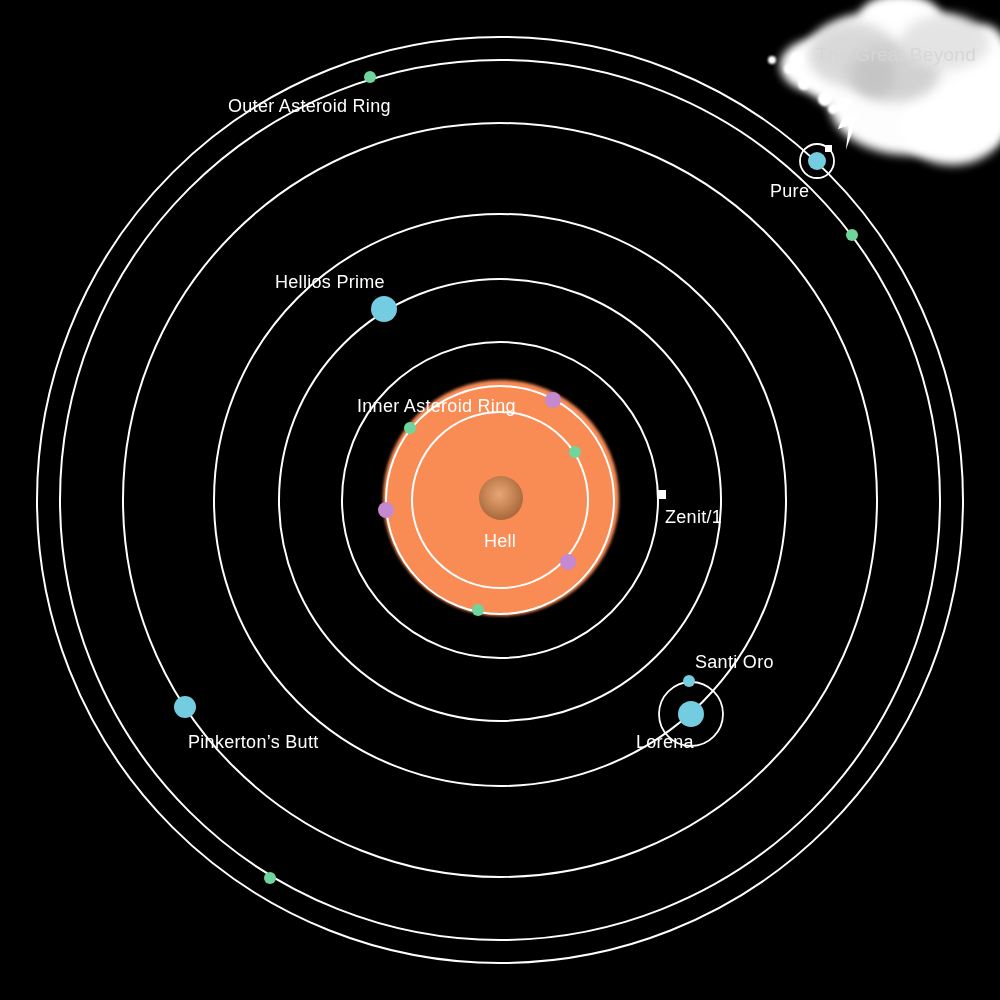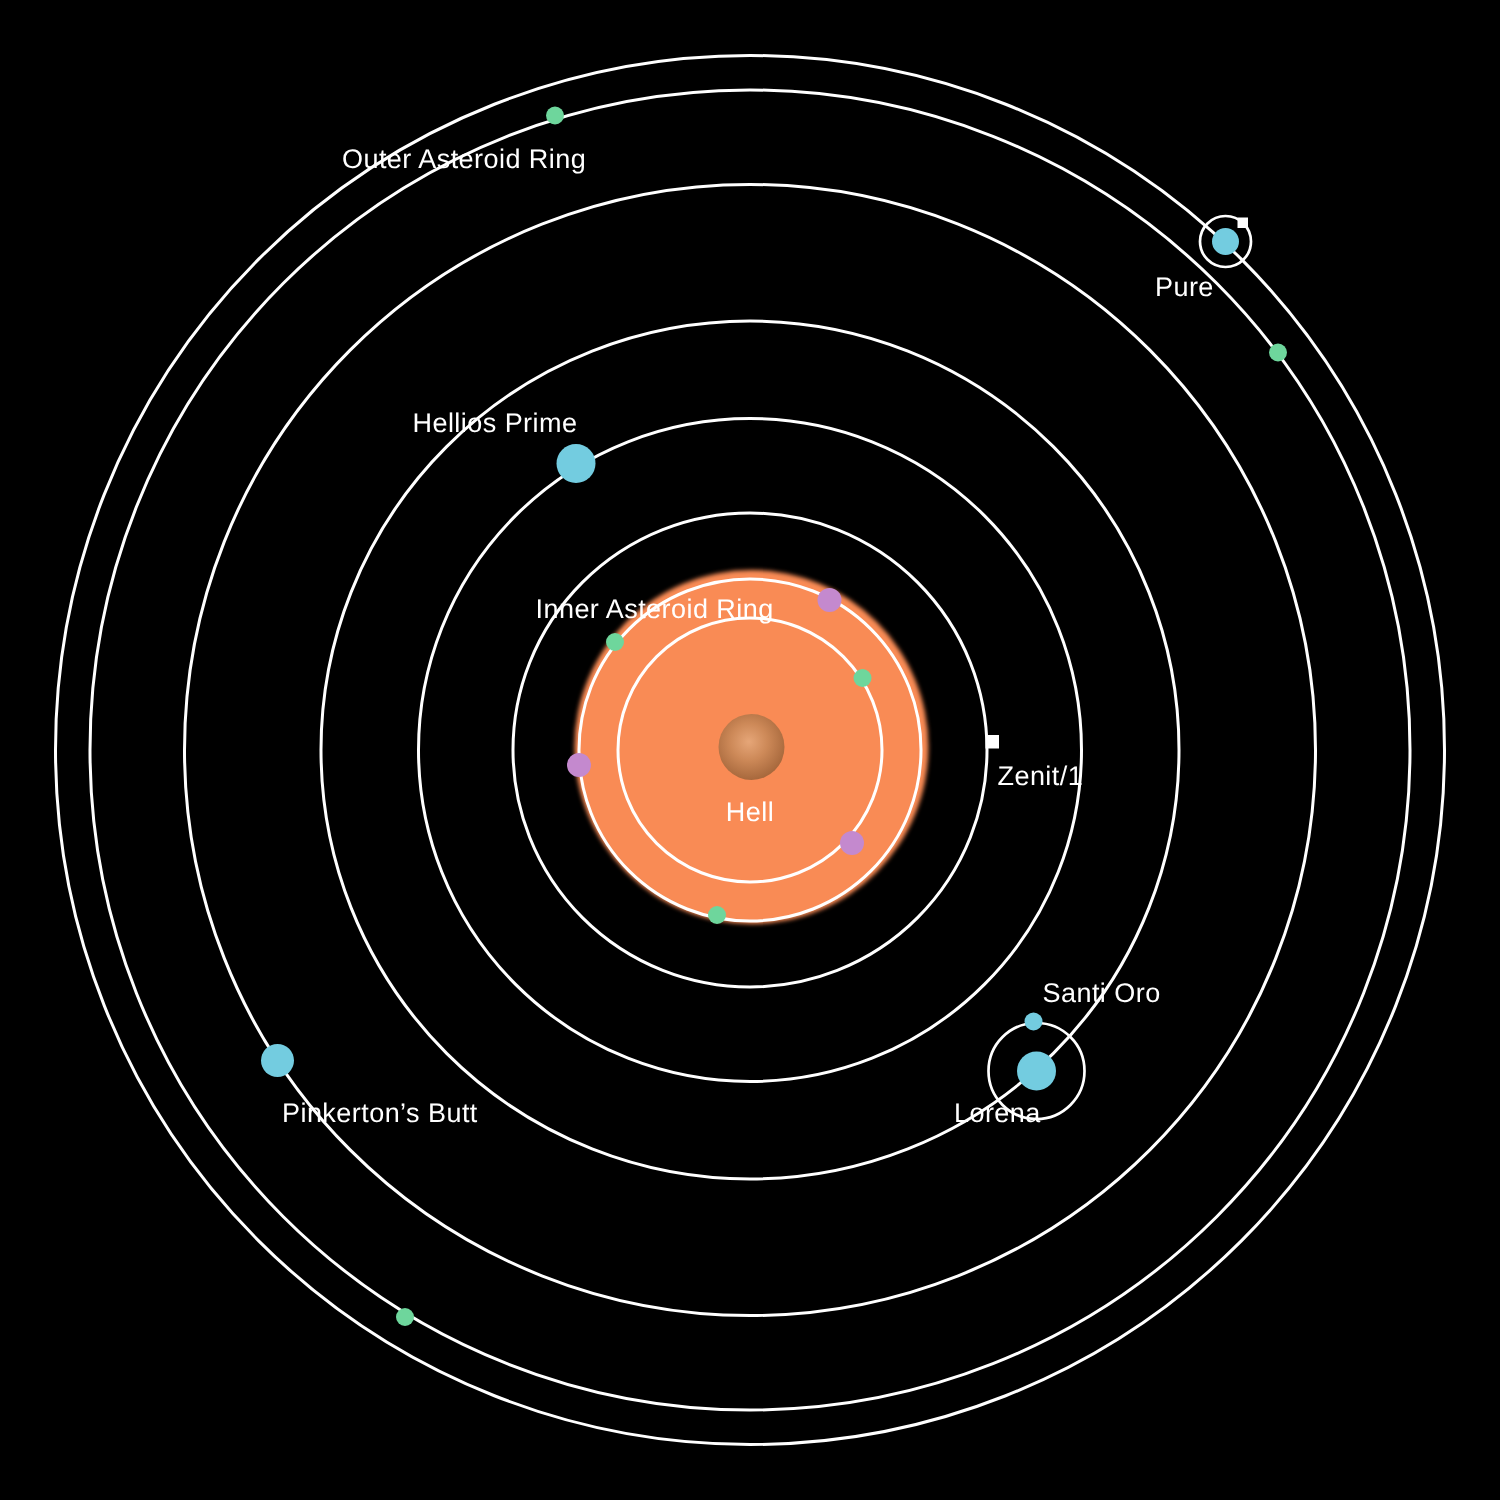--- a/index.html
+++ b/index.html
@@ -92,14 +92,34 @@
         <text x="188" y="748">Pinkerton’s Butt</text>
         <text x="636" y="748">Lorena</text>
         <text x="770" y="197">Pure</text>
         <text x="695" y="668">Santi Oro</text>
         <text x="665" y="523">Zenit/1</text>
         <text x="357" y="412" class="ring-label">Inner Asteroid Ring</text>
         <text x="228" y="112" class="ring-label">Outer Asteroid Ring</text>
       </g>
   </svg>
 
+  <div id="nebula">
+    <div class="blob nb-w1"></div>
+    <div class="blob nb-w2"></div>
+    <div class="blob nb-w3"></div>
+    <div class="blob nb-w4"></div>
+    <div class="blob nb-w5"></div>
+    <div class="blob nb-w6"></div>
+    <div class="blob nb-g1"></div>
+    <div class="blob nb-g2"></div>
+    <div class="blob nb-g3"></div>
+    <div class="blob nb-g4"></div>
+    <div class="blob nb-j1"></div>
+    <div class="blob nb-j2"></div>
+    <div class="blob nb-j3"></div>
+    <div class="blob nb-j4"></div>
+    <div class="blob nb-j5"></div>
+    <div class="blob nb-j6"></div>
+    <div class="blob nb-spike"></div>
+    <div class="nebula-label">The Great Beyond</div>
+  </div>
 
 </div>
 
 </body></html>

